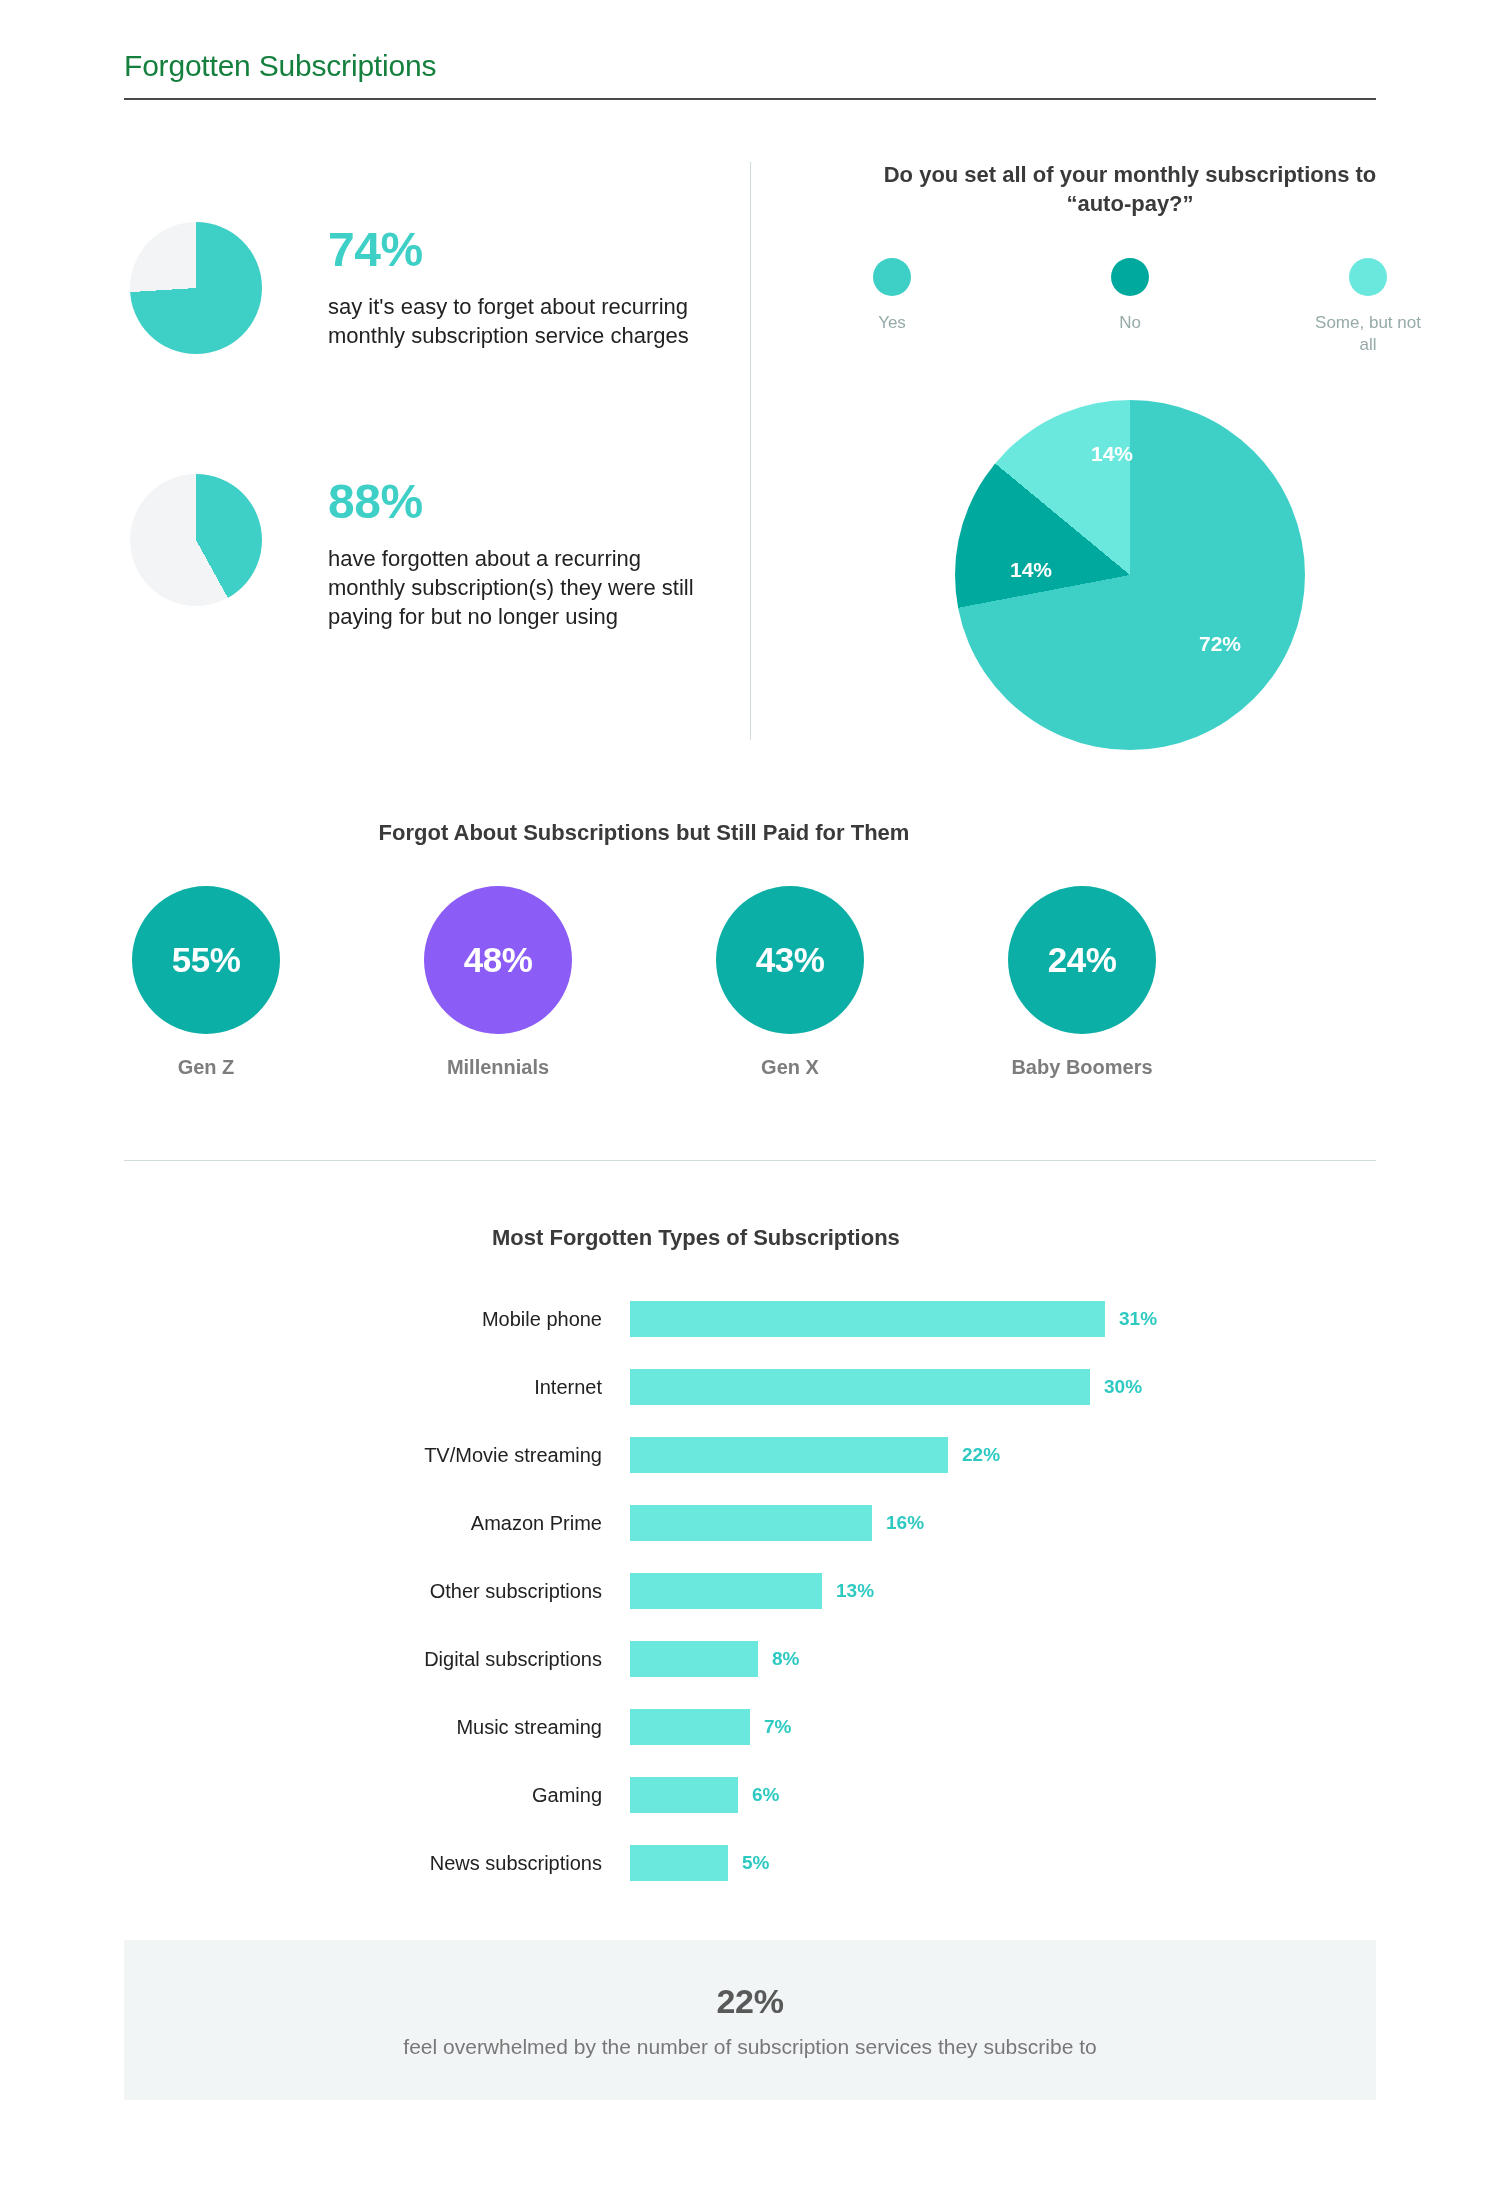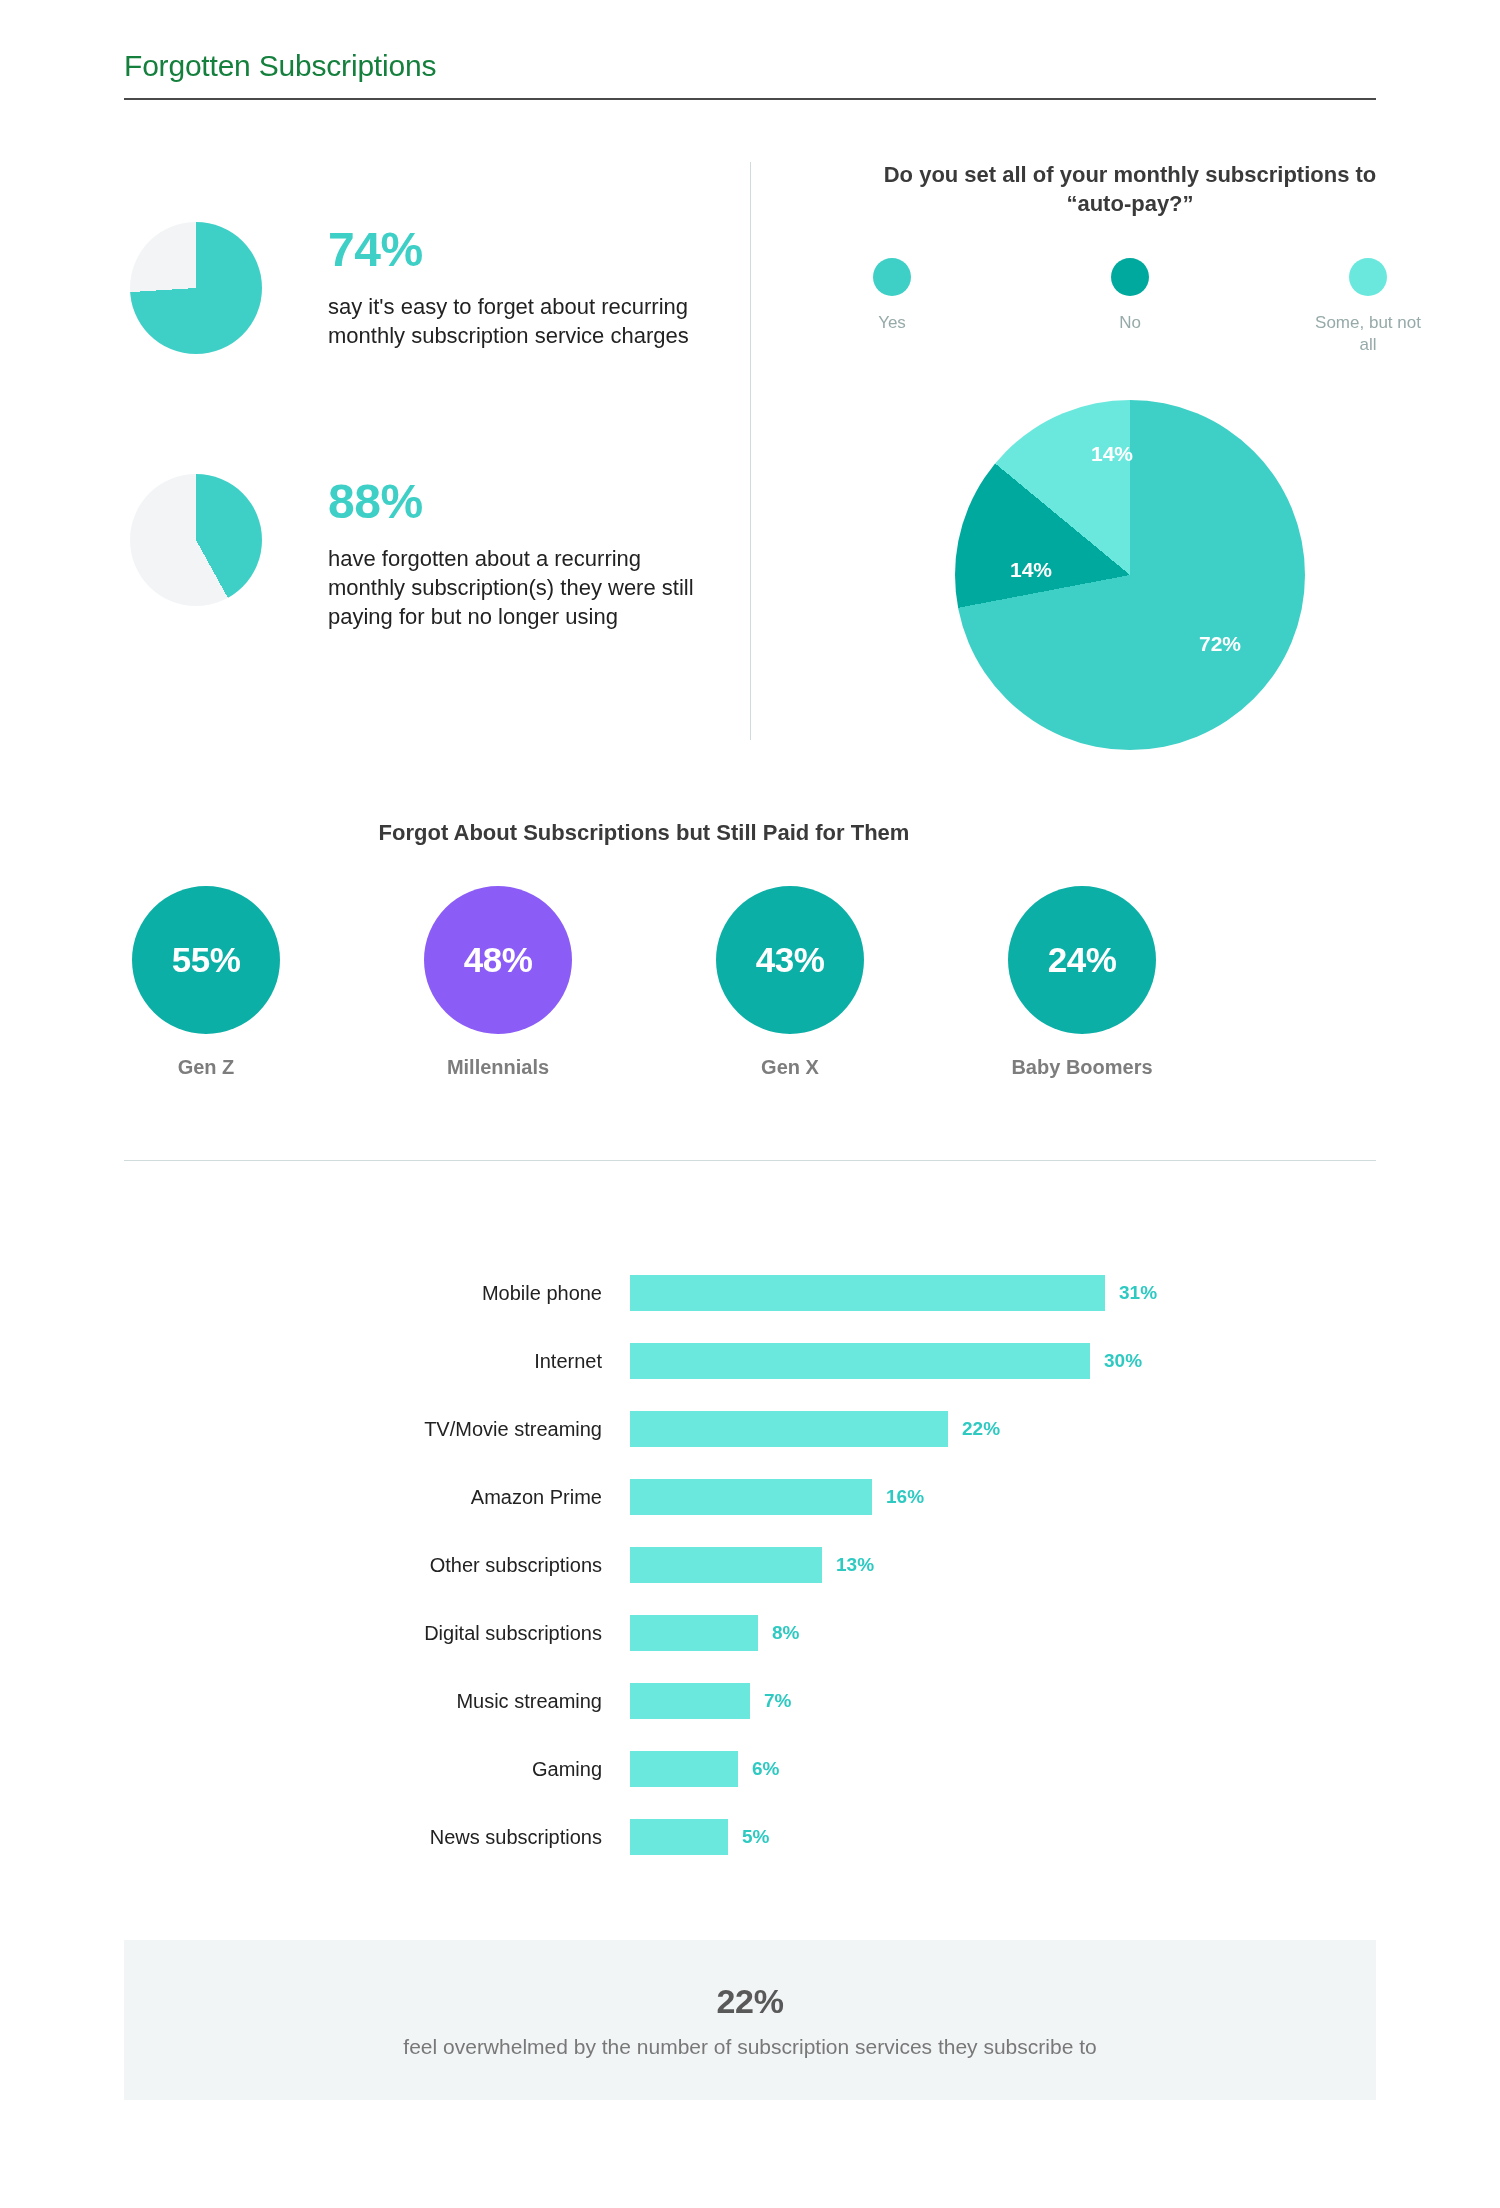--- a/index.html
+++ b/index.html
@@ -196,20 +196,21 @@
         <div class="gen-item">
           <div class="gen-circle" style="background: rgb(11, 175, 166);">24%</div>
           <div class="gen-label">Baby Boomers</div>
         </div>
       </div>
   </div>
 
   <div class="hdivider"></div>
 
   <div class="bars">
+    <div class="bars-title">Most Forgotten Types of Subscriptions</div>
     <div class="bars-list" id="barsList">
         <div class="bar-row">
           <div class="bar-label">Mobile phone</div>
           <div class="bar-track">
             <div class="bar-fill" style="width: 475px; background: rgb(107, 232, 221);"></div>
             <div class="bar-value">31%</div>
           </div>
         </div>
         <div class="bar-row">
           <div class="bar-label">Internet</div>

